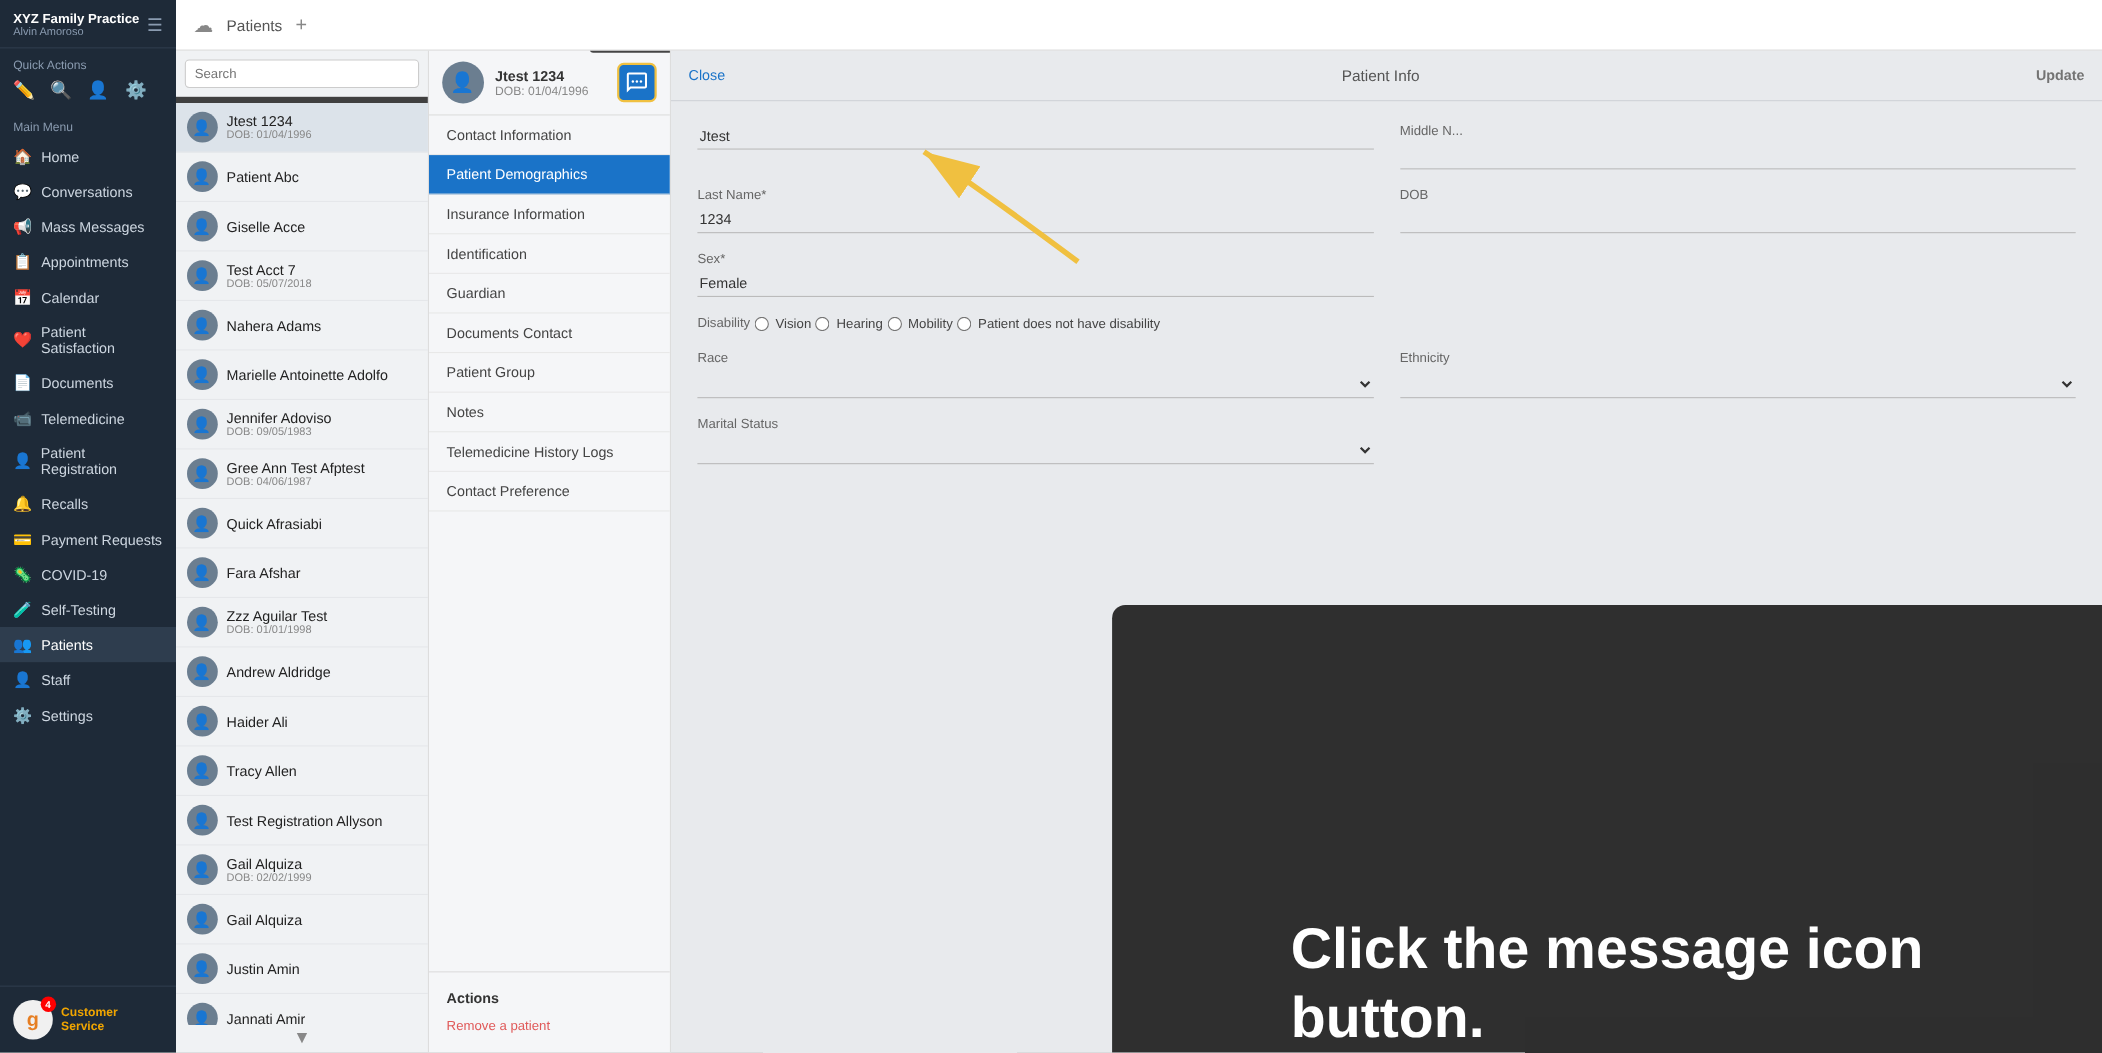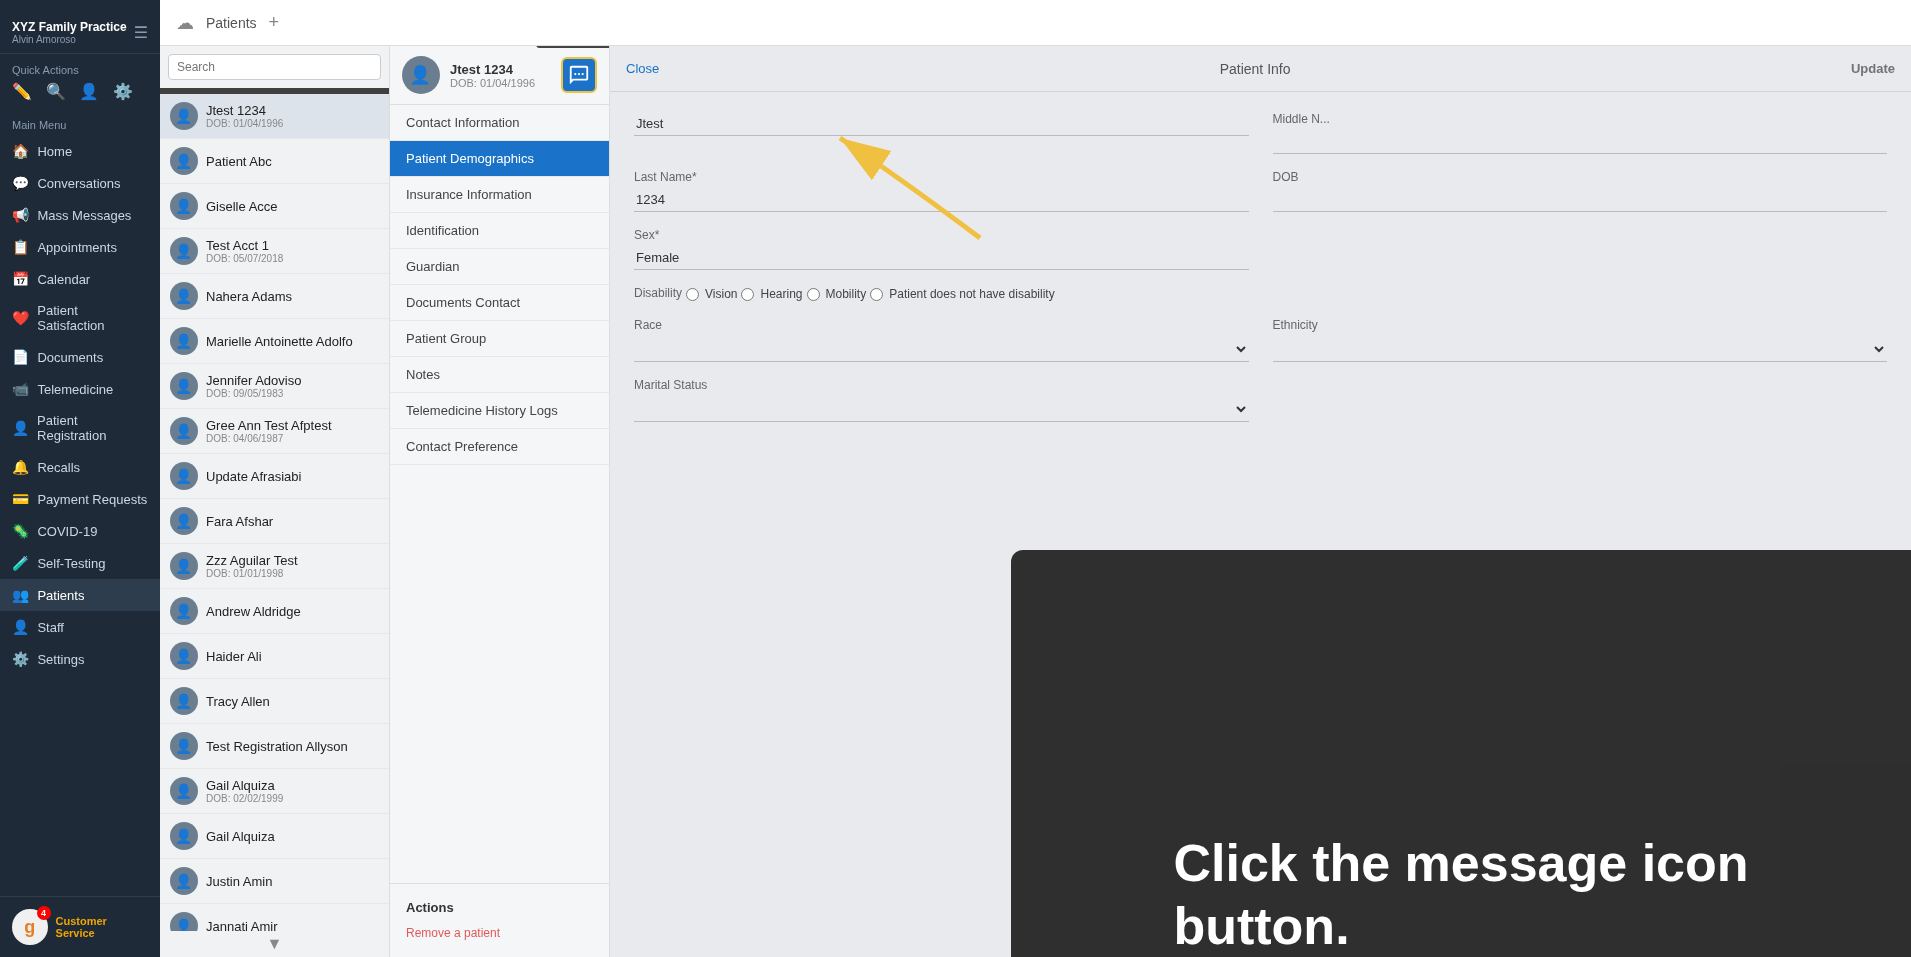--- a/index.html
+++ b/index.html
@@ -10,21 +10,21 @@
       width: 160px;
       min-width: 160px;
       background: #1e2a38;
       color: #cdd6e0;
       display: flex;
       flex-direction: column;
       height: 100%;
       font-size: 13px;
     }
     #sidebar-header {
-      padding: 20px 12px 8px;
+      padding: 10px 12px 8px;
       display: flex;
       align-items: center;
       justify-content: space-between;
       border-bottom: 1px solid #2e3d4e;
     }
     #sidebar-header .brand-name { font-weight: 700; font-size: 12px; color: #fff; }
     #sidebar-header .brand-sub { font-size: 10px; color: #8a9bb0; }
     .hamburger-icon { color: #8a9bb0; font-size: 16px; cursor: pointer; }
 
     .quick-actions-label { font-size: 11px; color: #8a9bb0; padding: 10px 12px 6px; text-transform: none; }
@@ -390,21 +390,21 @@
           <div class="patient-item">
       <div class="patient-avatar">👤</div>
       <div class="patient-info">
         <div class="patient-name">Giselle Acce</div>
 
       </div>
     </div>
           <div class="patient-item">
       <div class="patient-avatar">👤</div>
       <div class="patient-info">
-        <div class="patient-name">Test Acct 1</div>
+        <div class="patient-name">Test Acct 7</div>
         <div class="patient-dob">DOB: 05/07/2018</div>
       </div>
     </div>
           <div class="patient-item">
       <div class="patient-avatar">👤</div>
       <div class="patient-info">
         <div class="patient-name">Nahera Adams</div>
 
       </div>
     </div>
@@ -425,21 +425,21 @@
           <div class="patient-item">
       <div class="patient-avatar">👤</div>
       <div class="patient-info">
         <div class="patient-name">Gree Ann Test Afptest</div>
         <div class="patient-dob">DOB: 04/06/1987</div>
       </div>
     </div>
           <div class="patient-item">
       <div class="patient-avatar">👤</div>
       <div class="patient-info">
-        <div class="patient-name">Update Afrasiabi</div>
+        <div class="patient-name">Quick Afrasiabi</div>
 
       </div>
     </div>
           <div class="patient-item">
       <div class="patient-avatar">👤</div>
       <div class="patient-info">
         <div class="patient-name">Fara Afshar</div>
 
       </div>
     </div>

